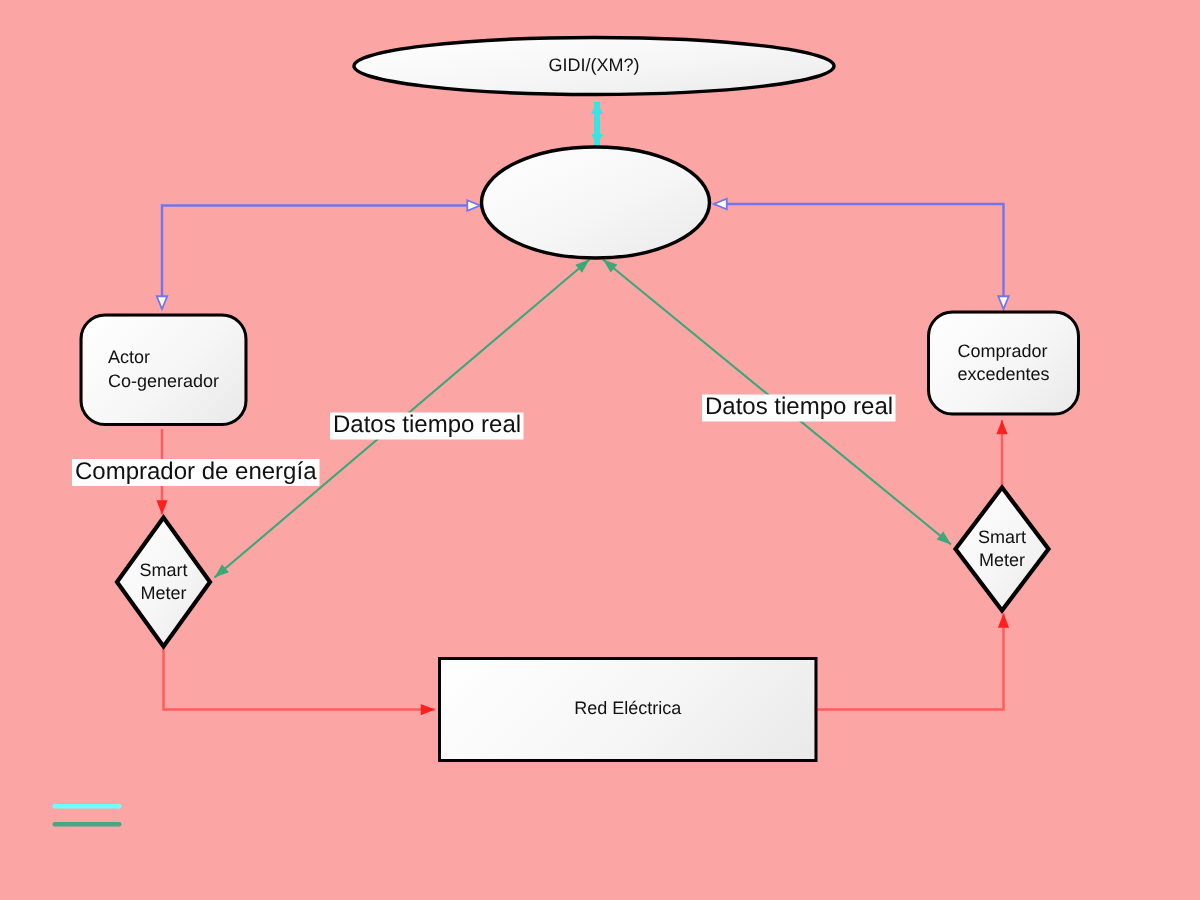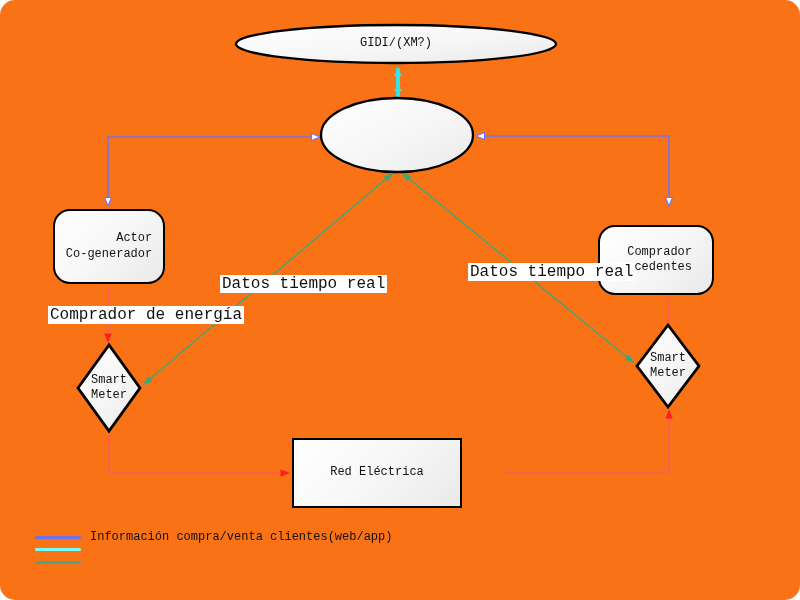--- a/index.html
+++ b/index.html
@@ -1,33 +1,33 @@
 <!DOCTYPE html>
 <html style="--c-blue: #7474EC; --c-cyan: #3AE3E3; --c-green: #3CA878; --c-red: #FF1F1F; --c-red_line: #FF5C5C; --c-node_border: #000000; --c-background: #FFFFFF;"><head>
 <meta charset="utf-8">
 <style>
   html,body{margin:0;padding:0;background:#ffffff;}
-  .stage{position:relative;width:800px;height:600px;background:#f97316;overflow:hidden;
-         font-family:Liberation Mono, monospace;color:#111;border-radius:15px;}
+  .stage{position:relative;width:800px;height:600px;background:#fca5a5;overflow:hidden;
+         font-family:Liberation Sans, sans-serif;color:#111;}
   .stage svg{position:absolute;left:0;top:0;}
   .edge{fill:none;}
   .edge-blue{stroke:var(--c-blue);stroke-width:1.6;}
   .edge-cyan{stroke:var(--c-cyan);stroke-width:4;}
   .edge-green{stroke:var(--c-green);stroke-width:1.4;}
   .edge-red{stroke:var(--c-red_line);stroke-width:1.6;}
   .mk-blue{fill:#ffffff;stroke:var(--c-blue);stroke-width:1.2;}
   .mk-cyan{fill:var(--c-cyan);}
   .mk-green{fill:var(--c-green);}
   .mk-red{fill:var(--c-red);}
   .shape{fill:url(#nodeGrad);stroke:#000;stroke-width:2.3;}
   .diamond{stroke-width:2.8;}
   .node-label{position:absolute;display:flex;align-items:center;justify-content:center;
               text-align:center;white-space:pre-line;font-size:12px;line-height:1.28;}
   .box{position:absolute;display:flex;align-items:center;justify-content:center;
-       text-align:right;white-space:pre-line;font-size:12px;line-height:1.28;
+       text-align:left;white-space:pre-line;font-size:12px;line-height:1.28;
        border:2.4px solid #000;box-sizing:border-box;
        background:linear-gradient(135deg,#ffffff 0%,#f6f6f6 55%,#e9e9e9 100%);}
   .rounded{border-radius:17px;}
   .edge-label{position:absolute;font-size:16px;background:#fff;padding:0 2px;white-space:nowrap;text-align:right;}
   .legend{position:absolute;left:35px;top:531px;}
   .legend-row{display:flex;align-items:center;height:12.6px;}
   .legend-line{width:46px;height:3px;margin-right:9px;border-radius:2px;flex:0 0 auto;}
   .legend-label{font-size:12px;white-space:nowrap;}
 </style>
 </head>
@@ -73,33 +73,29 @@
   </svg>
 
   <div class="node-label" style="left:296px;top:33px;width:200px;height:22px;">GIDI/(XM?)</div>
   <div class="node-label" style="left:79px;top:373px;width:60px;height:30px;">Smart
 Meter</div>
   <div class="node-label" style="left:638px;top:351px;width:60px;height:30px;">Smart
 Meter</div>
 
   <div class="box rounded" style="left:53px;top:209px;width:112px;height:75px;">Actor
 Co-generador</div>
-  <div class="box rounded" style="left:598px;top:207px;width:116px;height:70px;margin-top:18px;">Comprador
+  <div class="box rounded" style="left:618px;top:207px;width:102px;height:70px;">Comprador
 excedentes</div>
-  <div class="box" style="left:292px;top:438px;width:170px;height:70px;">Red Eléctrica</div>
+  <div class="box" style="left:292px;top:438px;width:253px;height:70px;">Red Eléctrica</div>
 
   <div class="edge-label" style="left:48px;top:306px;">Comprador de energía</div>
   <div class="edge-label" style="left:220px;top:275px;">Datos tiempo real</div>
   <div class="edge-label" style="left:468px;top:263px;">Datos tiempo real</div>
 
   <div class="legend">
-    <div class="legend-row">
-      <span class="legend-line" style="background-color: rgb(112, 112, 232);"></span>
-      <span class="legend-label">Información compra/venta clientes(web/app)</span>
-    </div>
     <div class="legend-row">
       <span class="legend-line" style="background-color: rgb(112, 255, 255);"></span>
     </div>
     <div class="legend-row">
       <span class="legend-line" style="background-color: rgb(74, 164, 134);"></span>
     </div>
   </div>
 
 </div>
 

